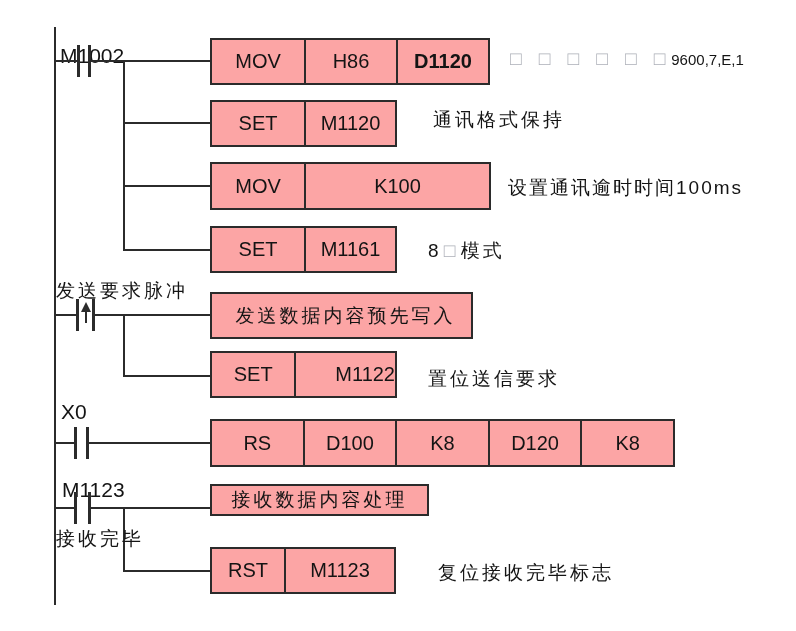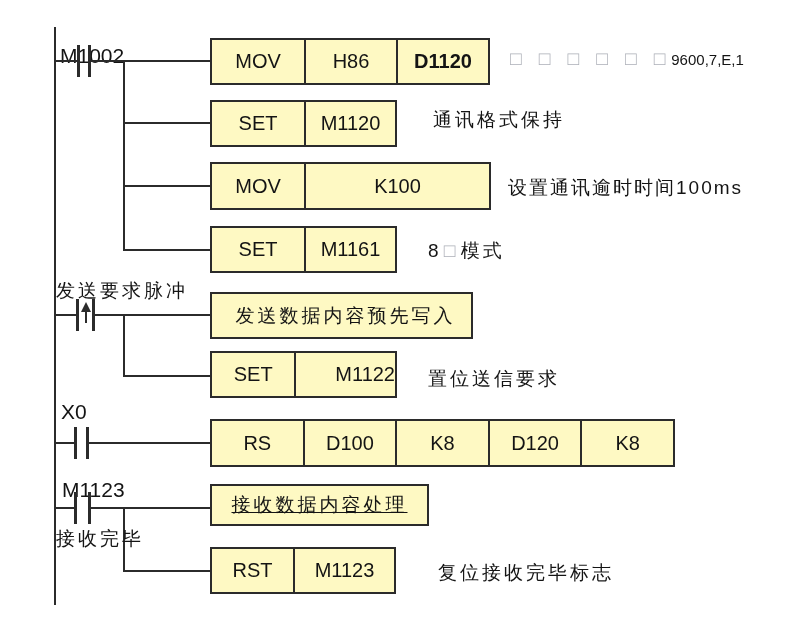--- a/index.html
+++ b/index.html
@@ -12,21 +12,21 @@
     color: #141414;
     overflow: hidden;
   }
   .wire { position: absolute; background: #2b2b2b; }
   .contact-bar { position: absolute; width: 3px; height: 32px; background: #2b2b2b; }
   .ibox {
     position: absolute;
     display: flex;
     box-sizing: border-box;
     border: 2px solid #2b2b2b;
-    background: #fef9c3;
+    background: #fca5a5;
     align-items: stretch;
   }
   .cell {
     display: flex;
     align-items: center;
     justify-content: center;
     font-size: 20px;
     color: #141414;
     white-space: nowrap;
   }
@@ -132,23 +132,23 @@
 
   <div class="dev-label" style="left:62px; top:478px;">M1123</div>
   <div class="wire" style="left:56px; top:507px; width:18px; height:2px;"></div>
   <div class="contact-bar" style="left:74px; top:492px;"></div>
   <div class="contact-bar" style="left:88px; top:492px;"></div>
   <div class="wire" style="left:91px; top:507px; width:119px; height:2px;"></div>
   <div class="wire" style="left:123px; top:507px; width:2px; height:65px;"></div>
   <div class="wire" style="left:123px; top:570px; width:87px; height:2px;"></div>
   <div class="cjk-label" style="left:56px; top:526px; background:transparent;">接收完毕</div>
 
-  <div class="ibox" style="left:210px; top:484px; width:219px; height:42px;text-decoration:underline;">
+  <div class="ibox" style="left:210px; top:484px; width:219px; height:32px;">
     <div class="cell cjk" style="flex:1;">接收数据内容处理</div>
   </div>
 
   <div class="ibox" style="left:210px; top:547px; width:186px; height:47px;">
-    <div class="cell" style="width:81px;">RST</div>
+    <div class="cell" style="width:72px;">RST</div>
     <div class="cell" style="flex:1;">M1123</div>
   </div>
   <div class="comment cjk-text" style="left:438px; top:560px; letter-spacing:3px;">复位接收完毕标志</div>
 
 </div>
 
 </body></html>

